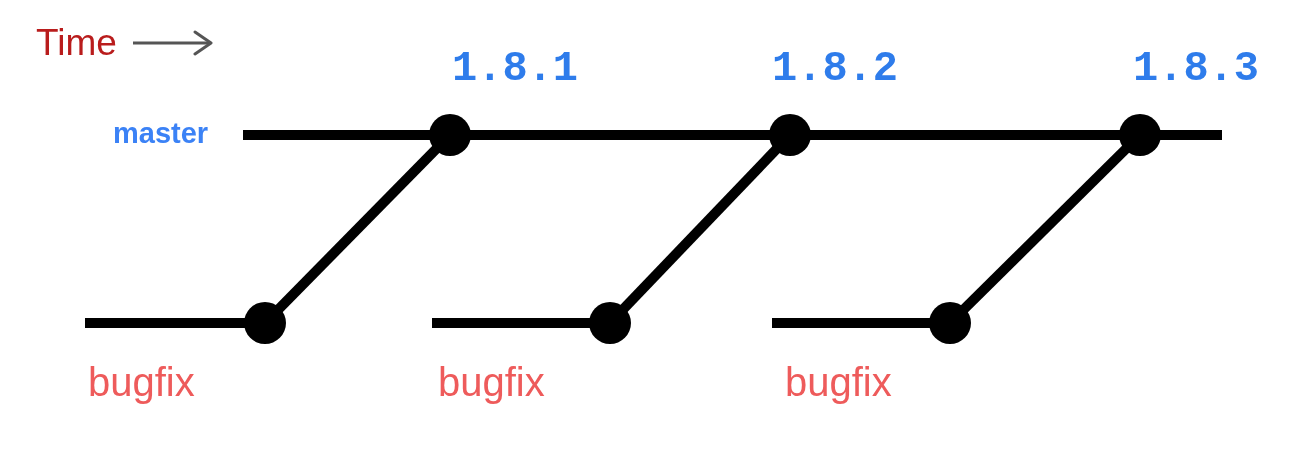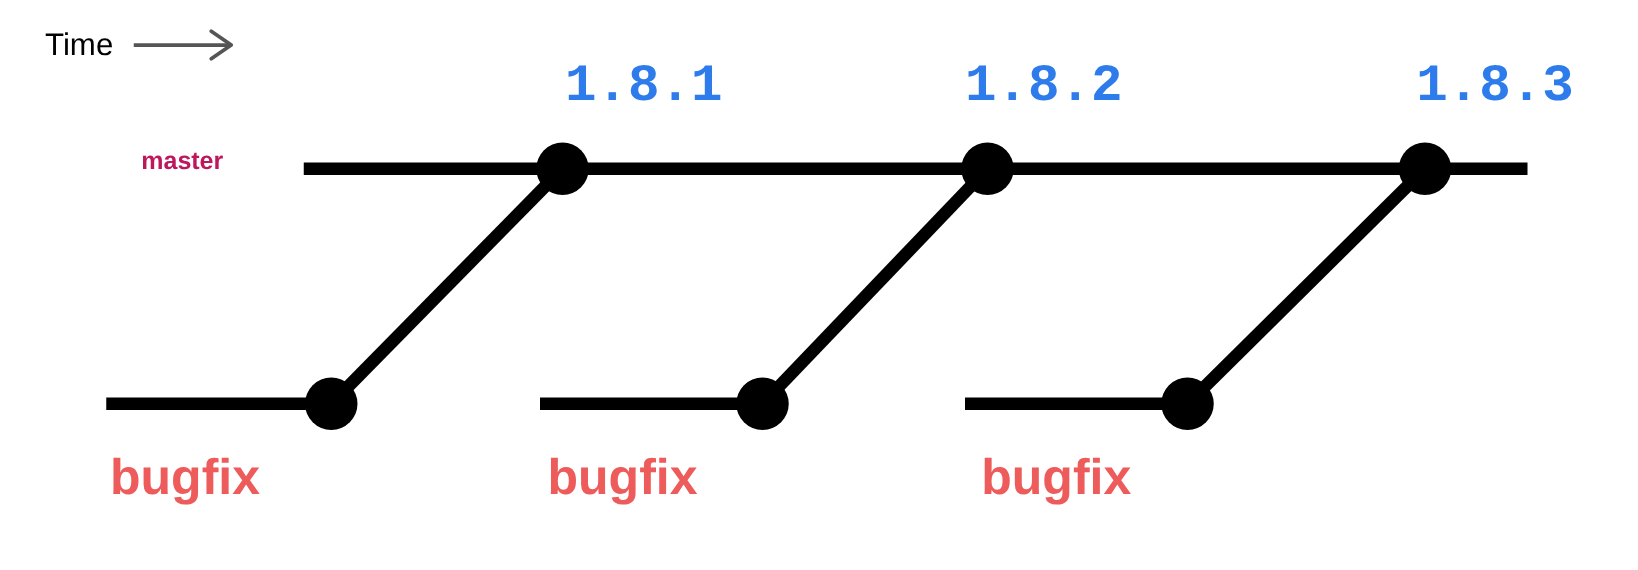--- a/index.html
+++ b/index.html
@@ -22,32 +22,32 @@
   }
   .time-axis {
     position: absolute;
     left: 36px;
     top: 22px;
     display: flex;
     align-items: center;
     gap: 14px;
   }
   .time-label {
-    font-size: 25px;
+    font-size: 37px;
     font-weight: 400;
-    color: #000000;
+    color: #b91c1c;
     line-height: 1.15;
   }
   .master-label {
     position: absolute;
     left: 113px;
     top: 119px;
-    font-size: 20px;
+    font-size: 29px;
     font-weight: 700;
-    color: #be185d;
+    color: #3b82f6;
     line-height: 1;
     letter-spacing: 0px;
   }
   .version-label {
     position: absolute;
     top: 48px;
     transform: translateX(-50%);
     font-size: 42px;
     font-weight: 700;
     color: #2e7ceb;
@@ -55,21 +55,21 @@
     white-space: nowrap;
     font-family: Liberation Mono, monospace;
   }
   .version-1 { left: 515px; }
   .version-2 { left: 835px; }
   .version-3 { left: 1196px; }
   .branch-label {
     position: absolute;
     top: 362px;
     font-size: 40px;
-    font-weight: 700;
+    font-weight: 400;
     color: #ee5b5b;
     line-height: 1;
     white-space: nowrap;
   }
   .branch-1 { left: 88px; }
   .branch-2 { left: 438px; }
   .branch-3 { left: 785px; }
 </style>
 </head>
 <body>

